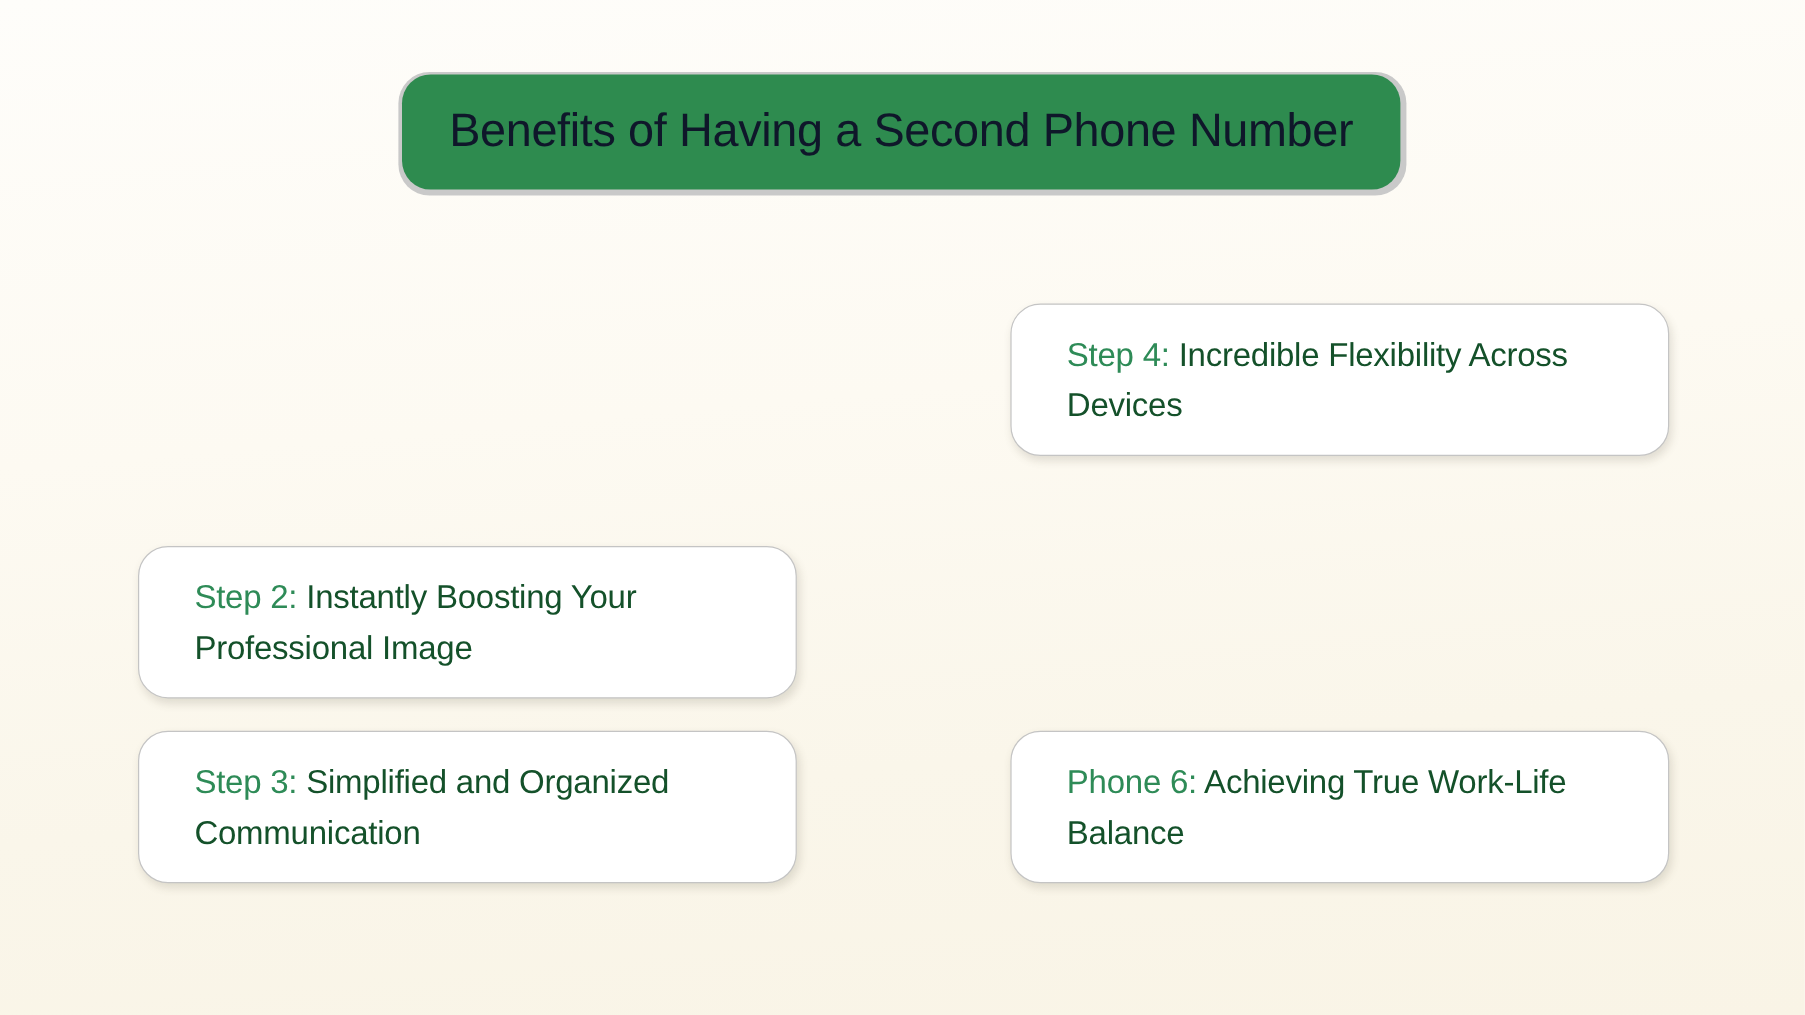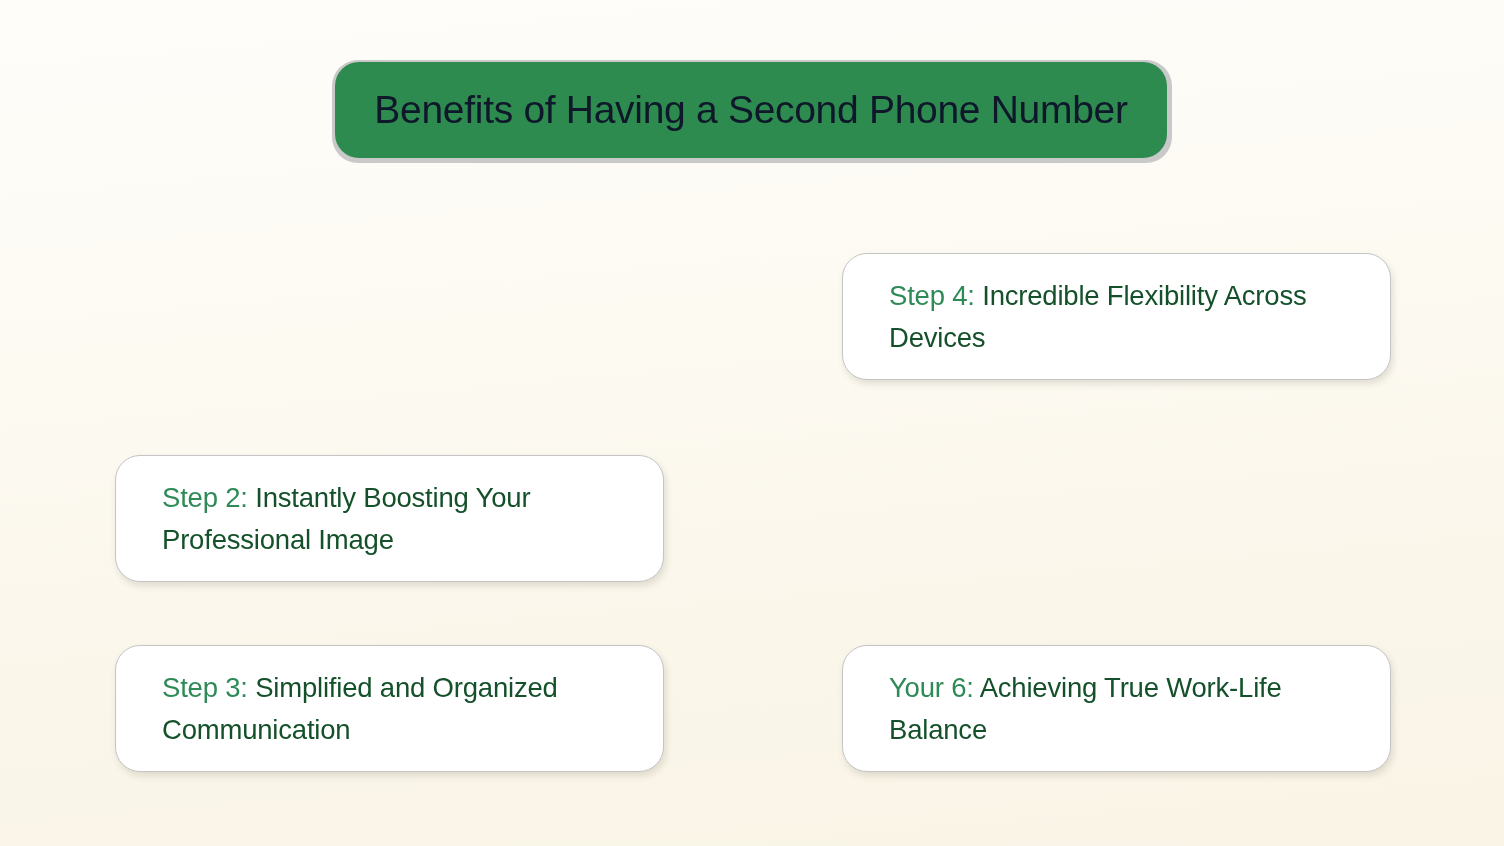--- a/index.html
+++ b/index.html
@@ -86,21 +86,21 @@
     box-shadow: 2px 4px 7px rgba(90, 80, 60, 0.16);
     display: flex;
     align-items: center;
     padding: 0 46px 0 46px;
   }
 
   .card.col-left  { left: 0px; }
   .card.col-right { left: 727px; justify-content: center; }
   .card.row-1 { top: 0px; }
   .card.row-2 { top: 190px; margin-top: 12px; }
-  .card.row-3 { top: 392px; }
+  .card.row-3 { top: 356px; }
 
   .card-text {
     font-size: 27.5px;
     line-height: 1.52;
     color: #14512a;
     font-weight: 400;
     letter-spacing: -0.2px;
   }
 
   .step-label {
@@ -144,19 +144,19 @@
     <div class="card col-right row-1">
       <div class="card-text">
         <span class="step-label">Step 4: </span>
         <span class="step-body">Incredible Flexibility Across Devices</span>
       </div>
     </div>
 
 
     <div class="card col-right row-3">
       <div class="card-text">
-        <span class="step-label">Your 6: </span>
+        <span class="step-label">Phone 6: </span>
         <span class="step-body">Achieving True Work-Life Balance</span>
       </div>
     </div>
 
   </div>
 </div>
 
 </body></html>

